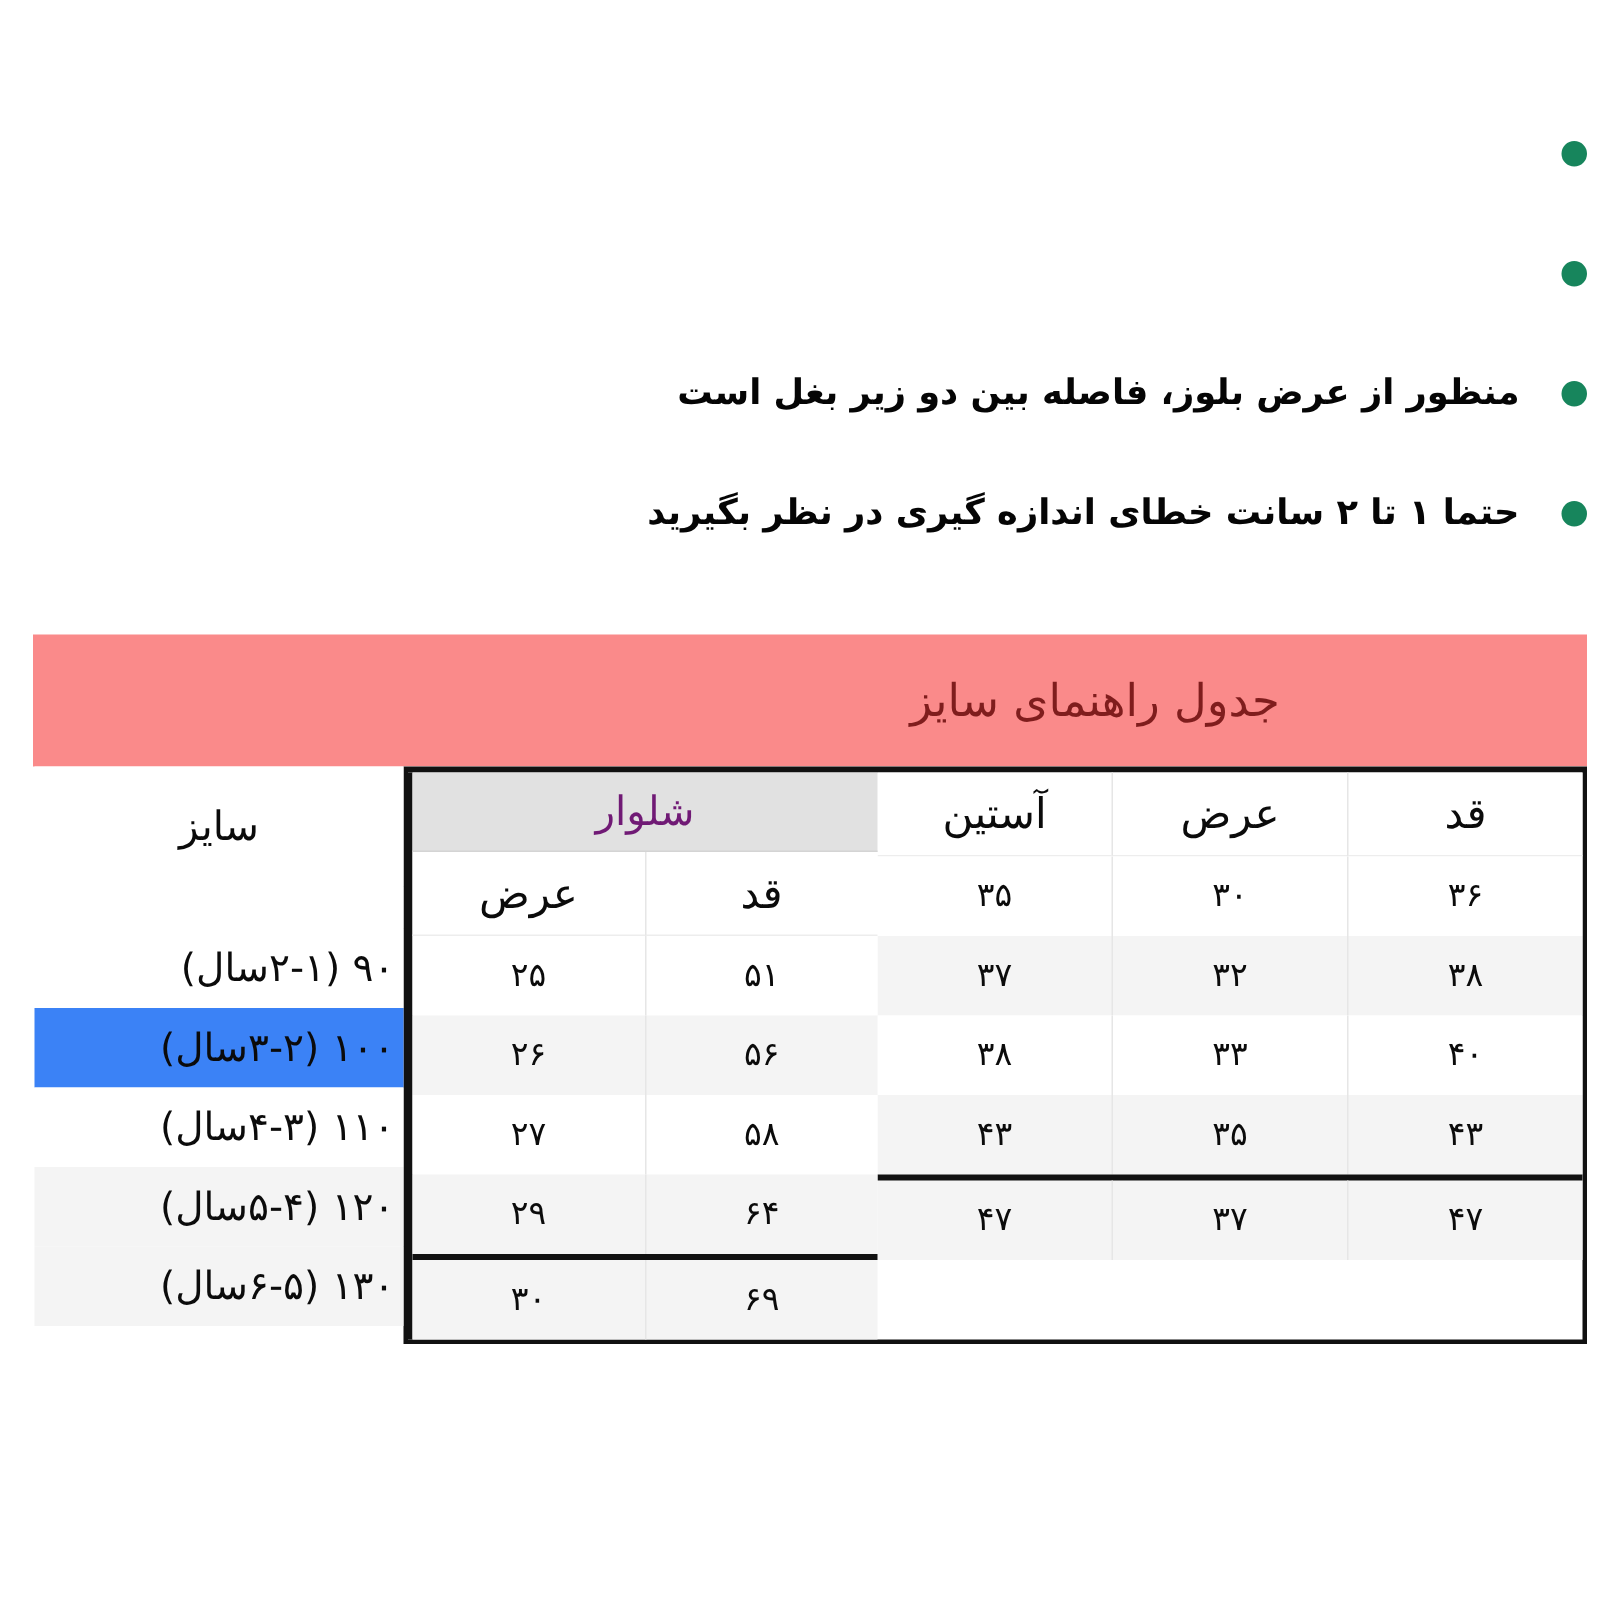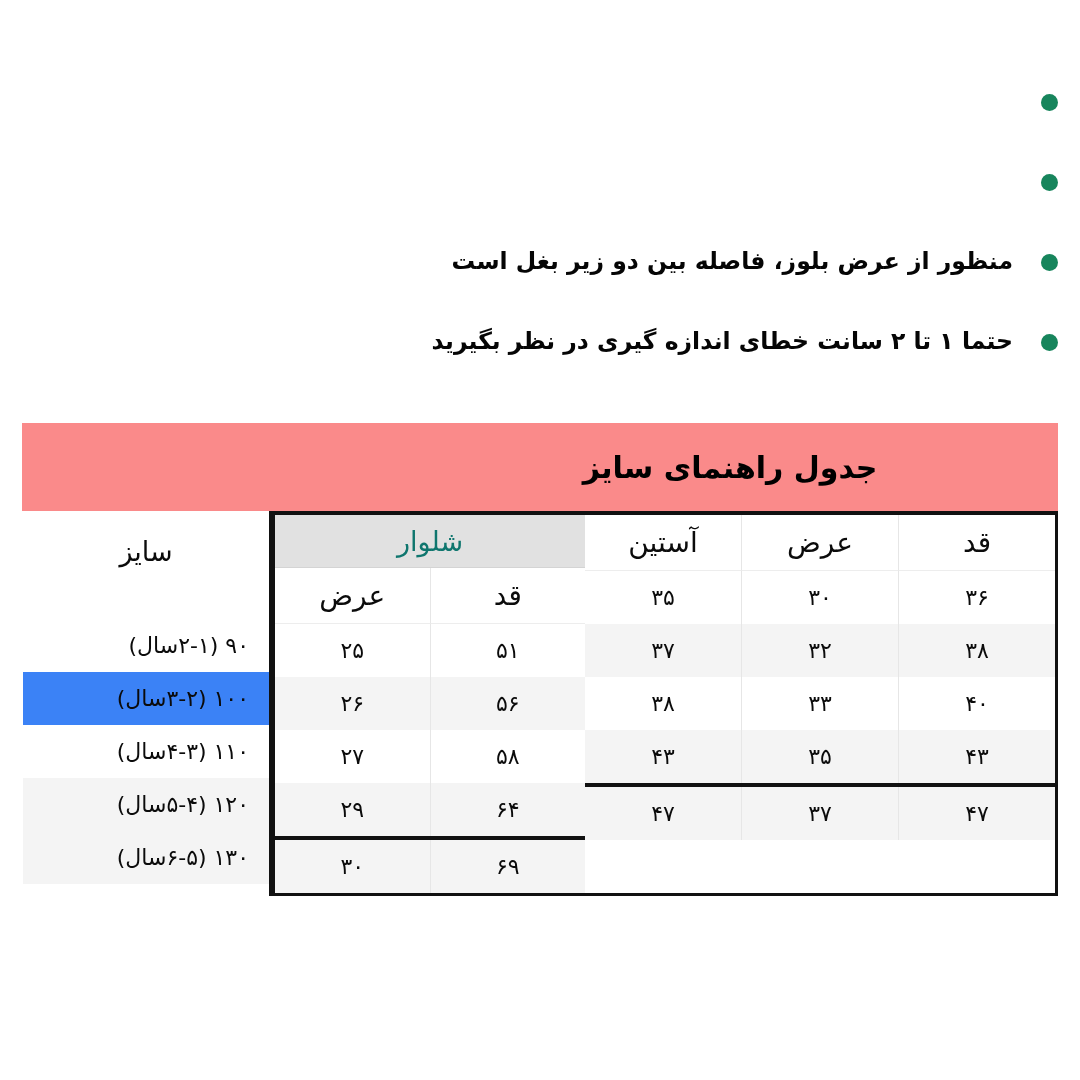--- a/index.html
+++ b/index.html
@@ -69,22 +69,22 @@
 
   .title-bar {
     background: #fa8a8a;
     height: 88px;
     display: flex;
     align-items: center;
     justify-content: center;
   }
   .title-bar-text {
     font-size: 30px;
-    color: #000000;
-    font-weight: bold;
+    color: #7f1d1d;
+    font-weight: normal;
     letter-spacing: 0px;
     transform: translateX(190px);
   }
 
   .grid {
     display: flex;
     flex-direction: row;
     direction: rtl;
     align-items: flex-start;
   }
@@ -92,23 +92,23 @@
   
   .size-col {
     flex: 0 0 246px;
     box-sizing: border-box;
   }
   .size-col .cell {
     height: 53px;
     display: flex;
     align-items: center;
     justify-content: flex-start;
-    padding-right: 20px;
-    box-sizing: border-box;
-    font-size: 22px;
+    padding-right: 6px;
+    box-sizing: border-box;
+    font-size: 26px;
     color: #0b0b0b;
     white-space: nowrap;
   }
   .size-col .head-cell {
     height: 80px;
     justify-content: center;
     padding-right: 0;
     font-size: 27px;
     background: #ffffff;
   }
@@ -137,21 +137,21 @@
   .group.sweatshirt { flex: 0 0 470px; }
   .group.pants      { flex: 0 0 313px; border-left: 3px solid #111111; }
 
   .group-title {
     height: 52px;
     background: #e1e1e1;
     display: flex;
     align-items: center;
     justify-content: center;
     font-size: 27px;
-    color: #0f766e;
+    color: #701a75;
     border-bottom: 1px solid #d4d4d4;
   }
 
   .group-rows { display: flex; flex-direction: column; }
 
   .row {
     display: flex;
     flex-direction: row;
     direction: rtl;
   }

